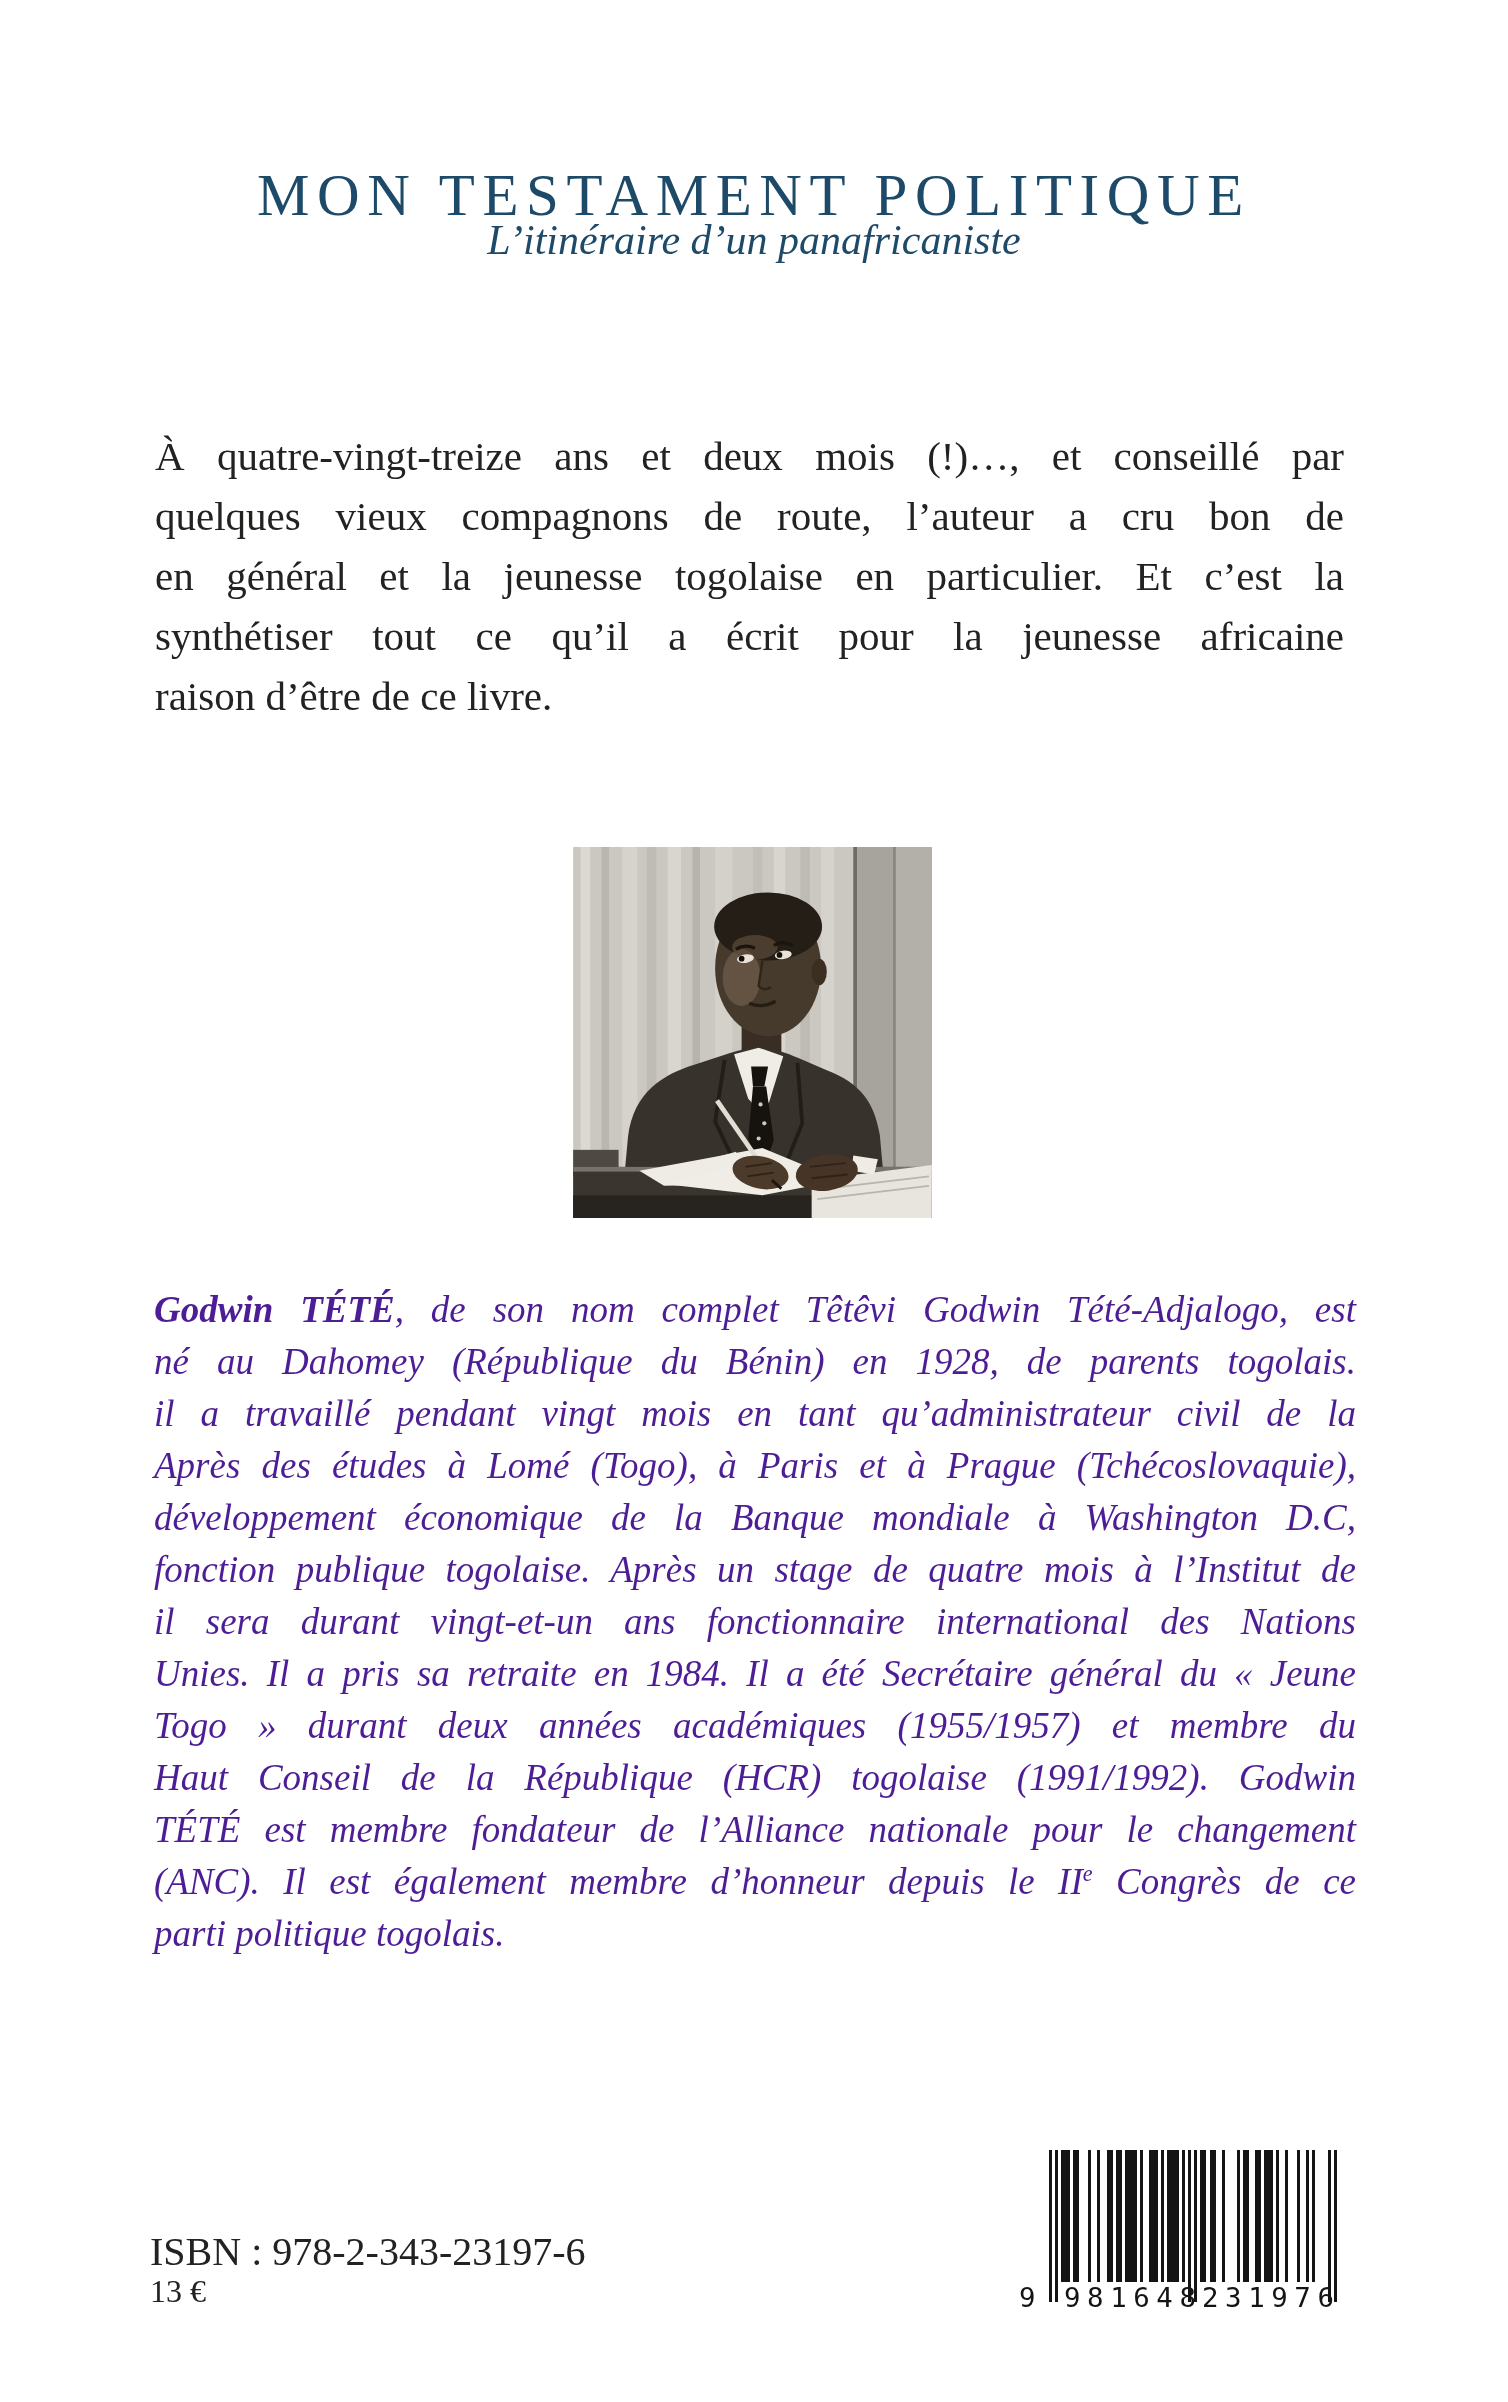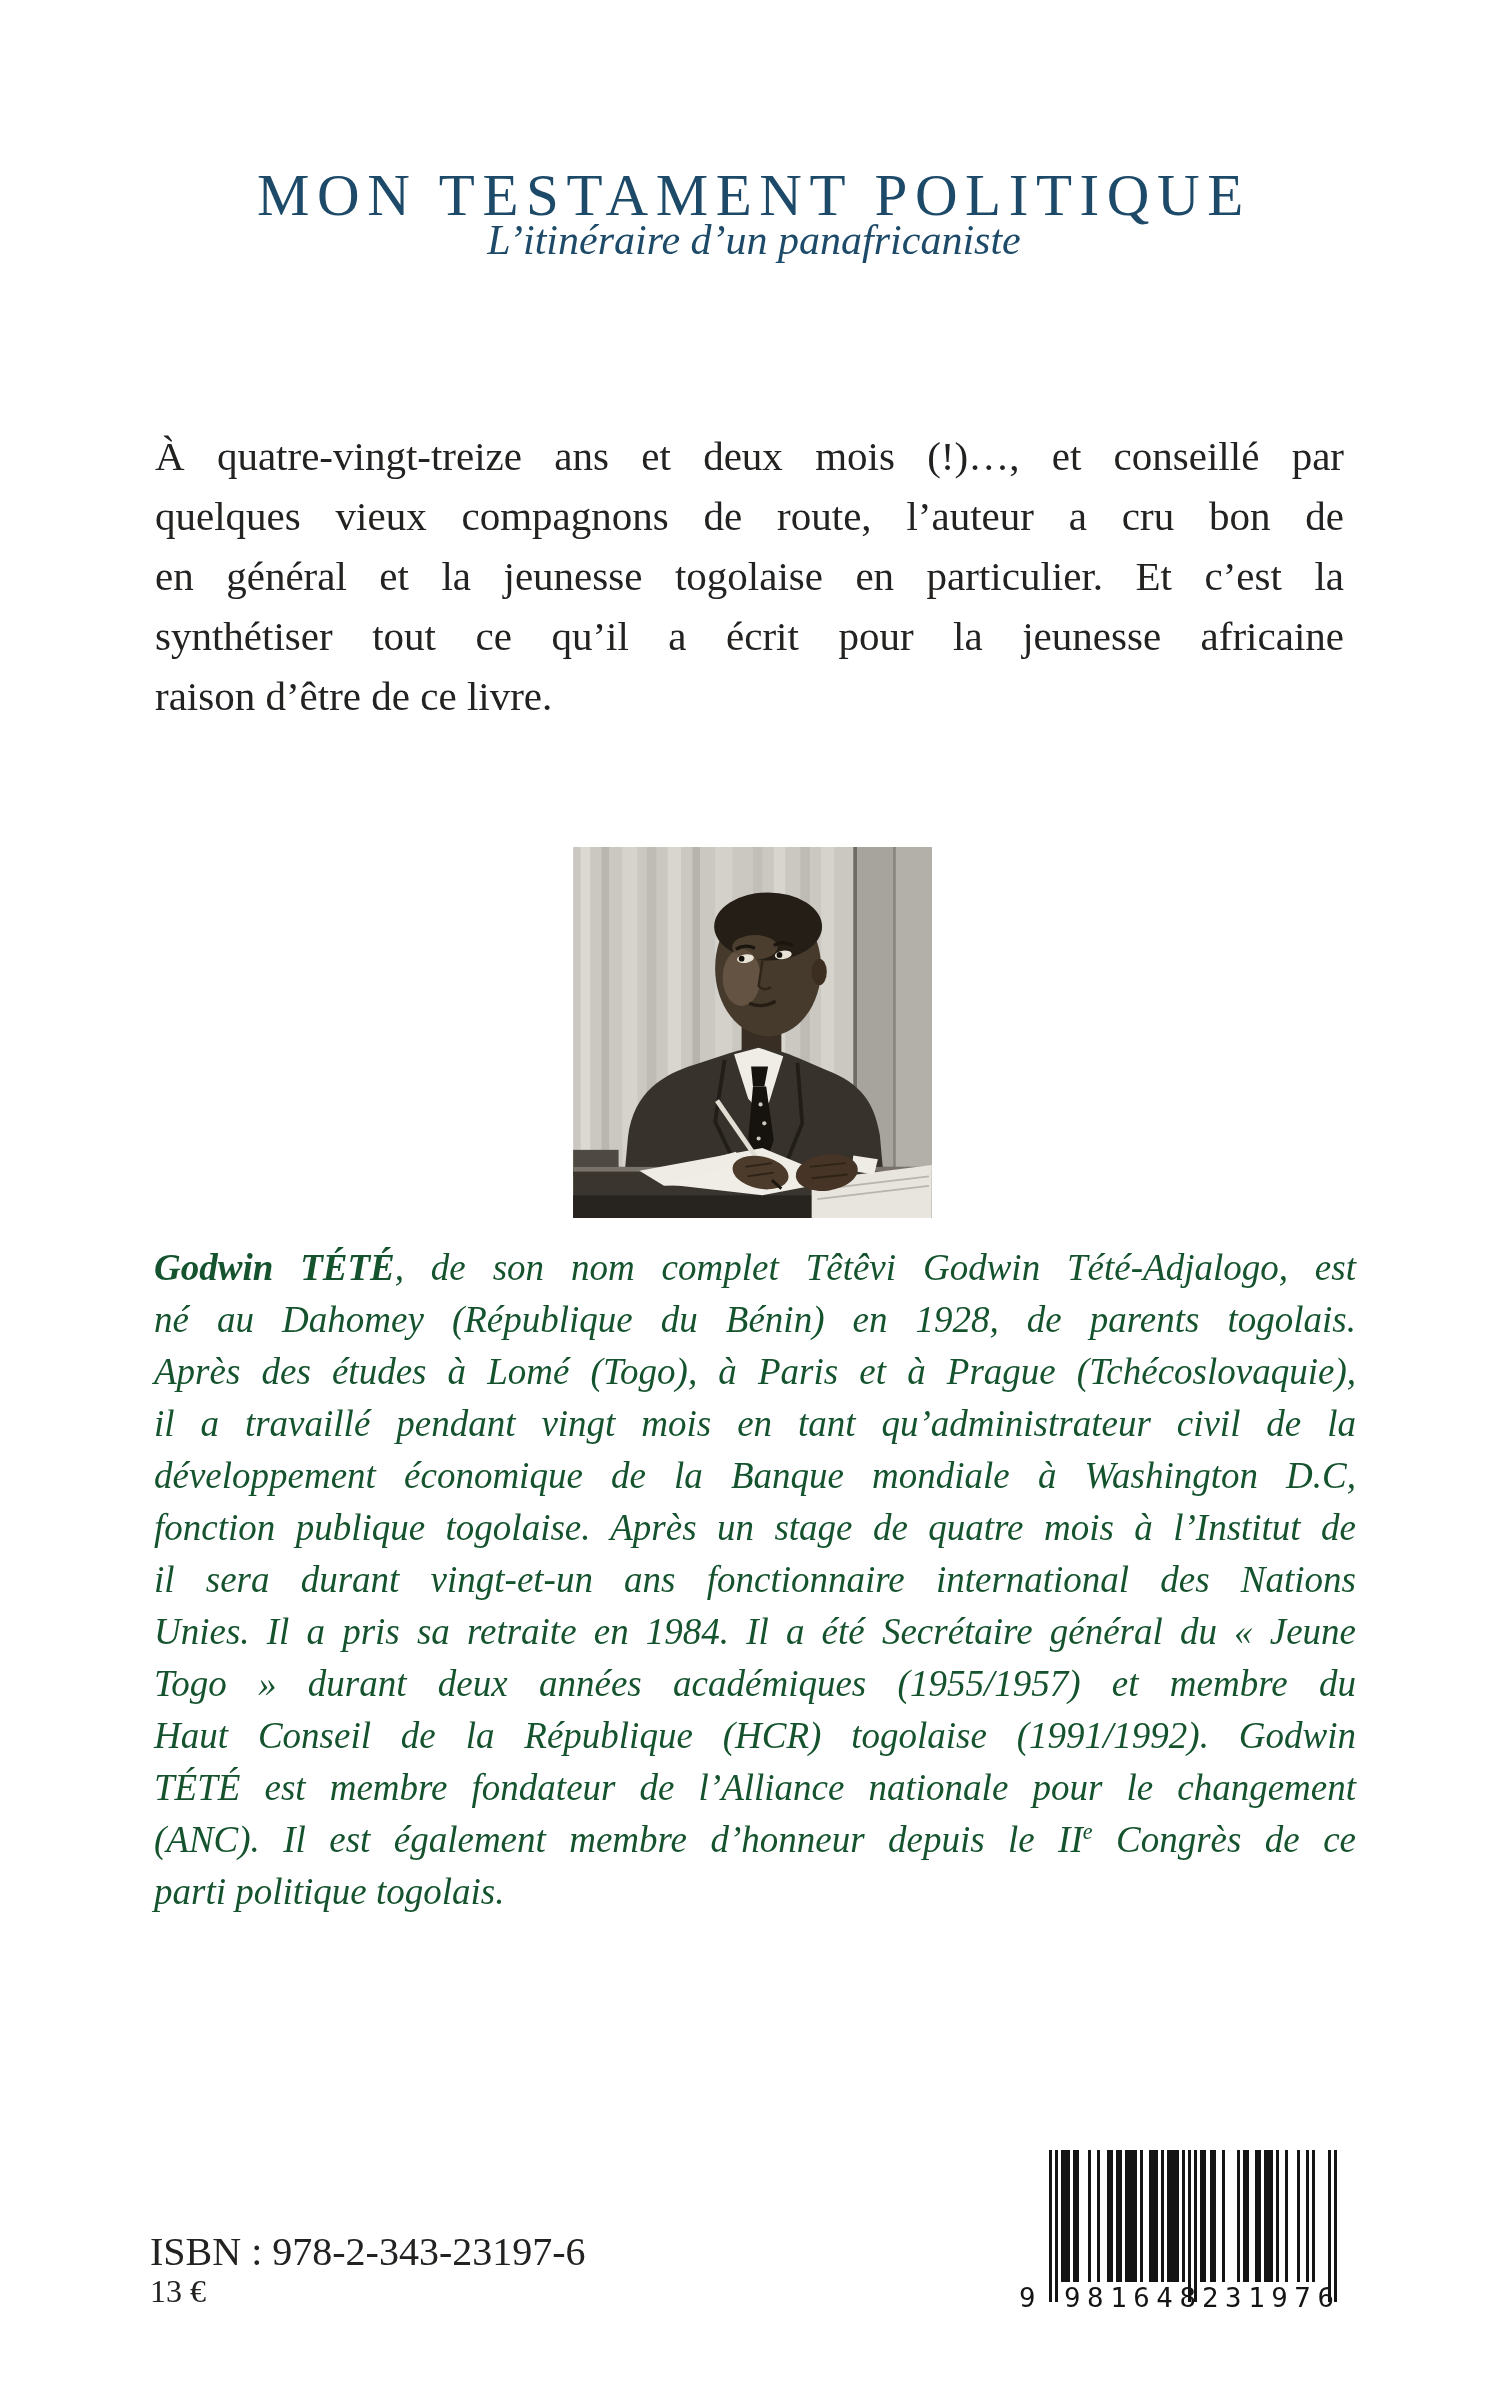--- a/index.html
+++ b/index.html
@@ -46,25 +46,25 @@
 
   .photo {
     position: absolute;
     left: 573px; top: 847px;
     width: 359px; height: 371px;
   }
   .photo svg { display: block; }
 
   .bio {
     position: absolute;
-    left: 154px; top: 1242px; width: 1202px;
+    left: 154px; top: 1284px; width: 1202px;
     font-size: 37px;
     font-style: italic;
     line-height: 52px;
-    color: #14532d;
+    color: #4c1d95;
   }
   .bio .jline { text-align: justify; text-align-last: justify; }
   .bio .lline { text-align: left; }
   .bio .lead { font-weight: bold; }
   .bio sup { font-size: 0.6em; line-height: 0; }
 
   .isbn {
     position: absolute;
     left: 150px; top: 2228px;
     font-size: 40px;
@@ -193,22 +193,22 @@
         <path d="M182,338 L210,334 M184,348 L212,344" stroke="#2f2317" stroke-width="2" fill="none"></path>
         <path d="M250,338 L288,334 M252,350 L290,346" stroke="#2f2317" stroke-width="2" fill="none"></path>
         <line x1="210" y1="352" x2="220" y2="361" stroke="#1b1711" stroke-width="3"></line>
       </g>
     </svg>
   </div>
 
   <div class="bio">
     <div class="jline"><span class="lead">Godwin TÉTÉ</span><span>, de son nom complet Têtêvi Godwin Tété-Adjalogo, est</span></div>
     <div class="jline">né au Dahomey (République du Bénin) en 1928, de parents togolais.</div>
+    <div class="jline">il a travaillé pendant vingt mois en tant qu’administrateur civil de la</div>
     <div class="jline">Après des études à Lomé (Togo), à Paris et à Prague (Tchécoslovaquie),</div>
-    <div class="jline">il a travaillé pendant vingt mois en tant qu’administrateur civil de la</div>
     <div class="jline">développement économique de la Banque mondiale à Washington D.C,</div>
     <div class="jline">fonction publique togolaise. Après un stage de quatre mois à l’Institut de</div>
     <div class="jline">il sera durant vingt-et-un ans fonctionnaire international des Nations</div>
     <div class="jline">Unies. Il a pris sa retraite en 1984. Il a été Secrétaire général du « Jeune</div>
     <div class="jline">Togo » durant deux années académiques (1955/1957) et membre du</div>
     <div class="jline">Haut Conseil de la République (HCR) togolaise (1991/1992). Godwin</div>
     <div class="jline">TÉTÉ est membre fondateur de l’Alliance nationale pour le changement</div>
     <div class="jline"><span>(ANC). Il est également membre d’honneur depuis le II</span><sup>e</sup><span> Congrès de ce</span></div>
     <div class="lline">parti politique togolais.</div>
   </div>

